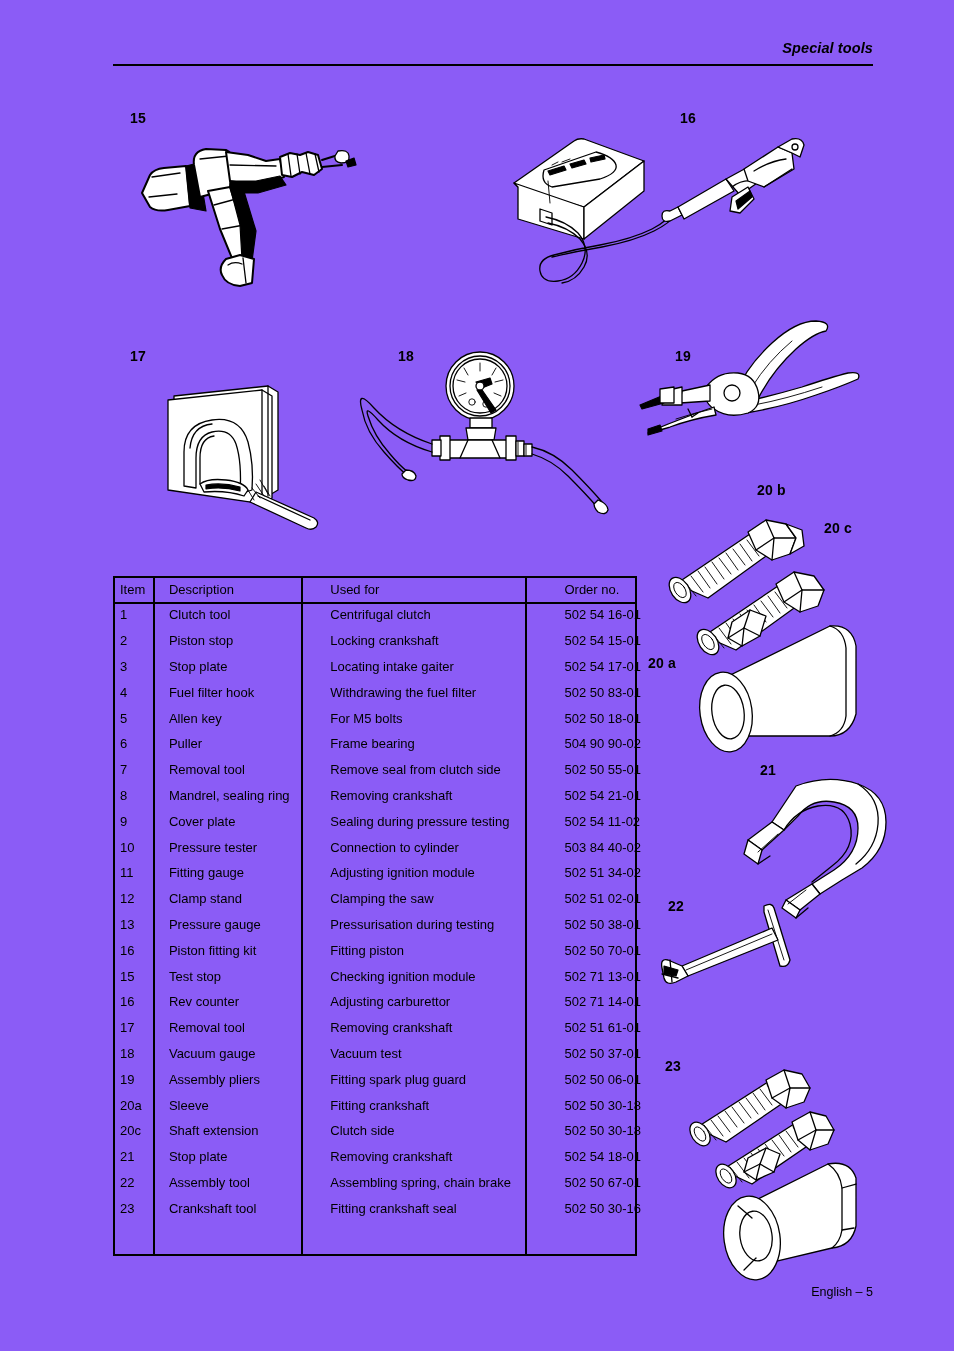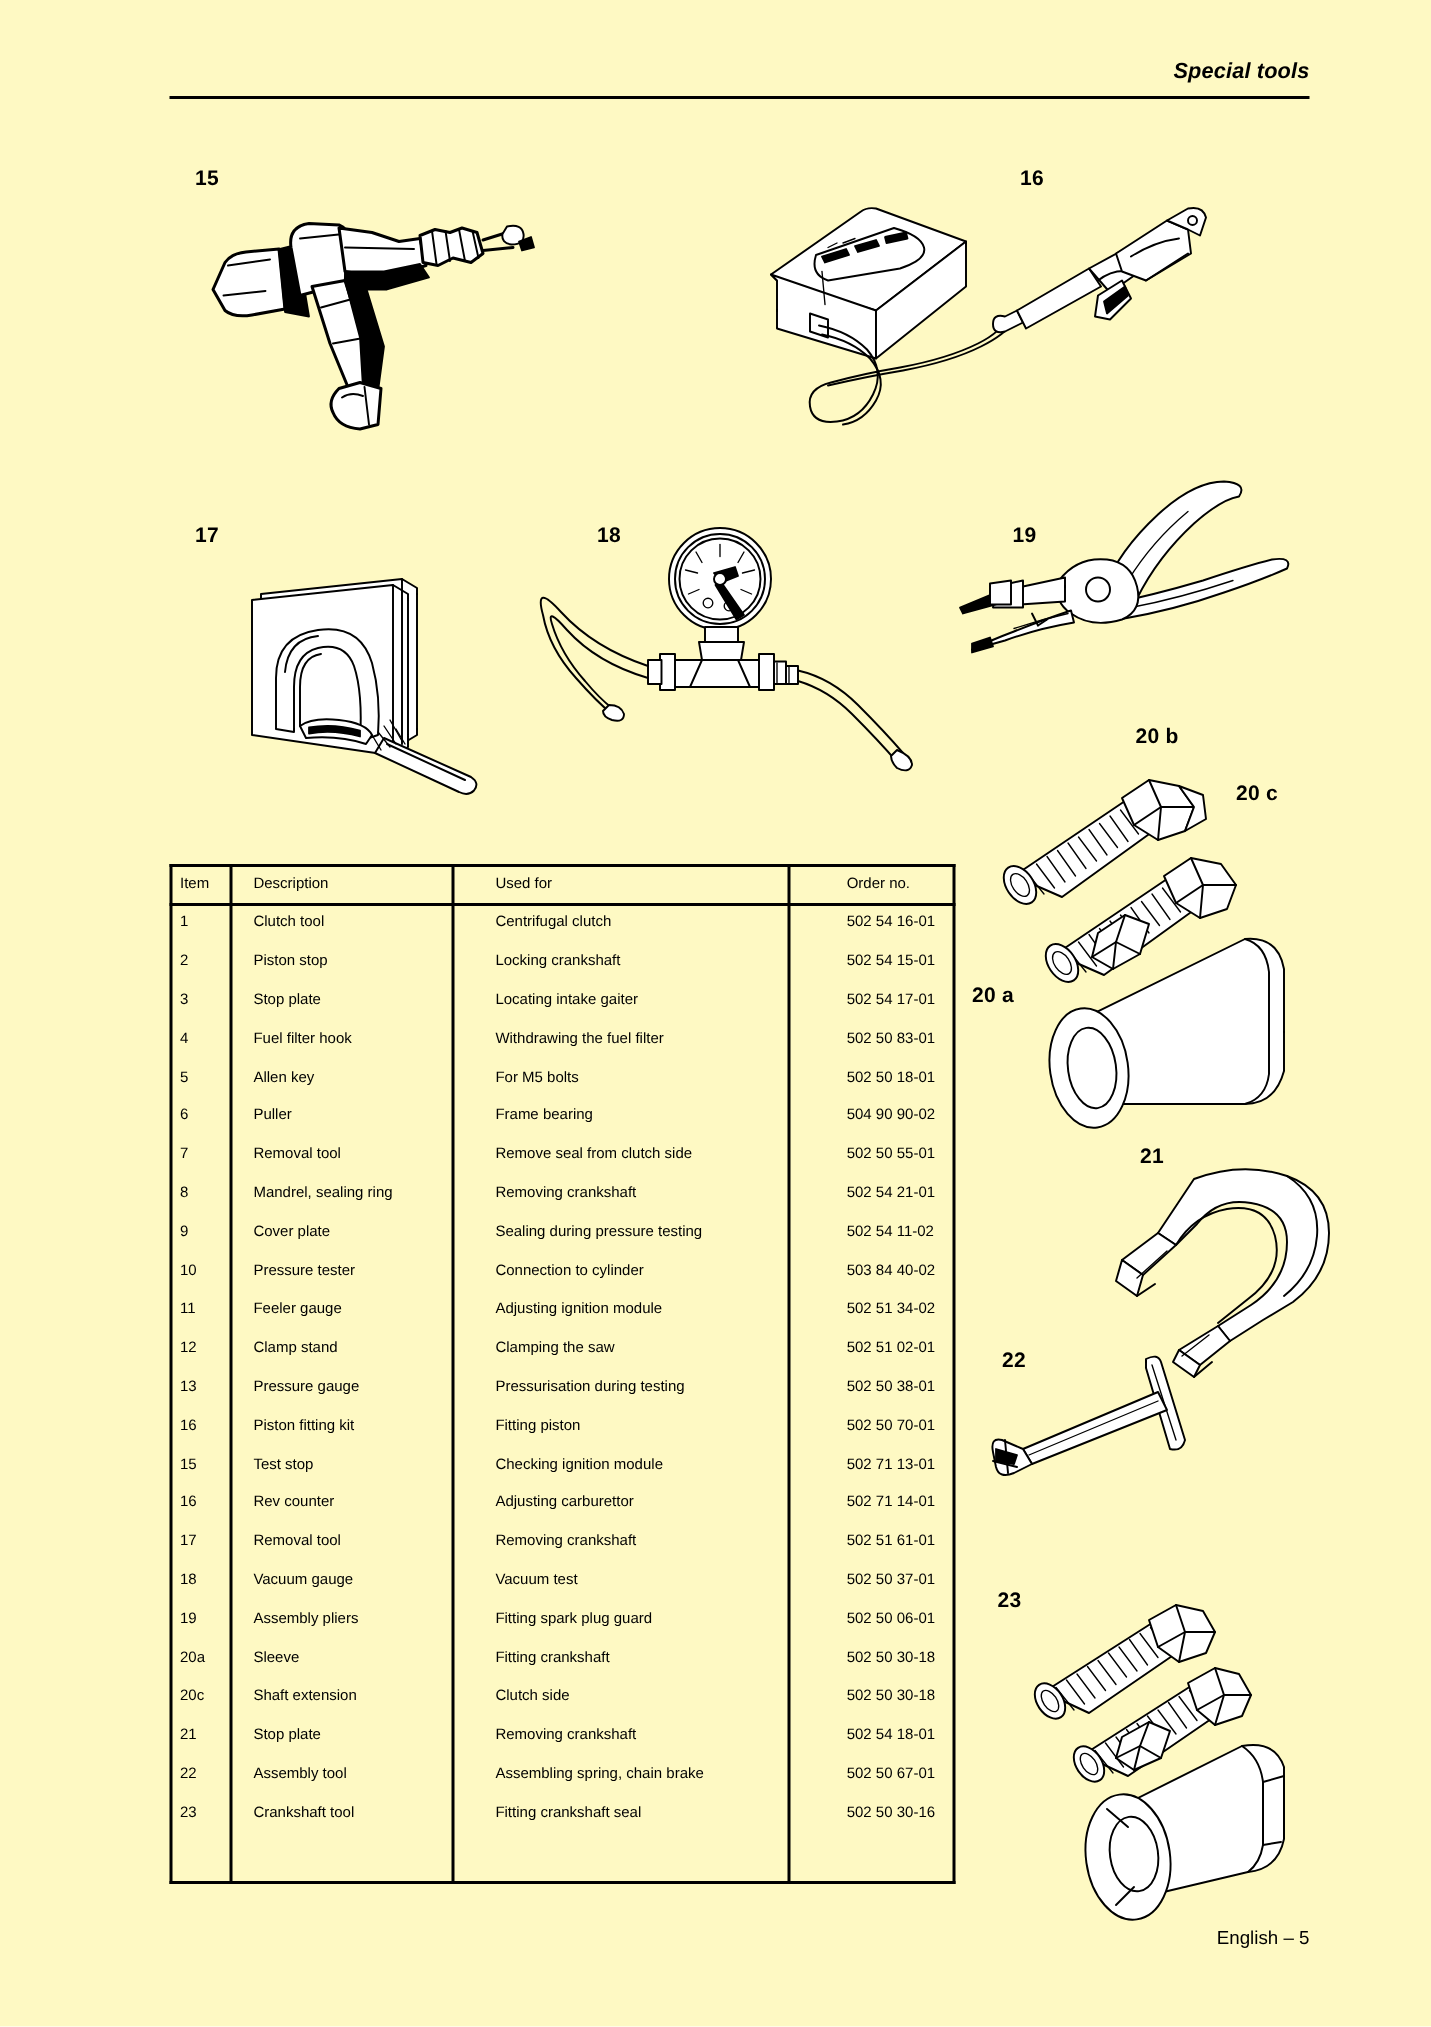--- a/index.html
+++ b/index.html
@@ -8,21 +8,21 @@
     background: #ffffff;
   }
   body {
     font-family: "Liberation Sans", sans-serif;
     color: #000000;
   }
   #page {
     position: relative;
     width: 954px;
     height: 1351px;
-    background: #fef9c3;
+    background: #8b5cf6;
     overflow: hidden;
   }
 
   
   #page-header {
     position: absolute;
     left: 113px;
     top: 40px;
     width: 760px;
     height: 26px;
@@ -115,21 +115,21 @@
     stroke-linejoin: round;
   }
 
   
   #tools-table {
     position: absolute;
     left: 113px;
     top: 576px;
     width: 560px;
     border-collapse: collapse;
-    font-size: 10px;
+    font-size: 13px;
   }
   #tools-table td, #tools-table th {
     border: none;
     padding: 0;
     text-align: left;
     font-weight: normal;
     vertical-align: middle;
     white-space: nowrap;
   }
   #tools-table tr { height: 25.8px; }
@@ -584,21 +584,21 @@
           <td class="c-order">502 54 11-02</td>
         </tr>
         <tr>
           <td class="c-item">10</td>
           <td class="c-desc">Pressure tester</td>
           <td class="c-used">Connection to cylinder</td>
           <td class="c-order">503 84 40-02</td>
         </tr>
         <tr>
           <td class="c-item">11</td>
-          <td class="c-desc">Feeler gauge</td>
+          <td class="c-desc">Fitting gauge</td>
           <td class="c-used">Adjusting ignition module</td>
           <td class="c-order">502 51 34-02</td>
         </tr>
         <tr>
           <td class="c-item">12</td>
           <td class="c-desc">Clamp stand</td>
           <td class="c-used">Clamping the saw</td>
           <td class="c-order">502 51 02-01</td>
         </tr>
         <tr>

